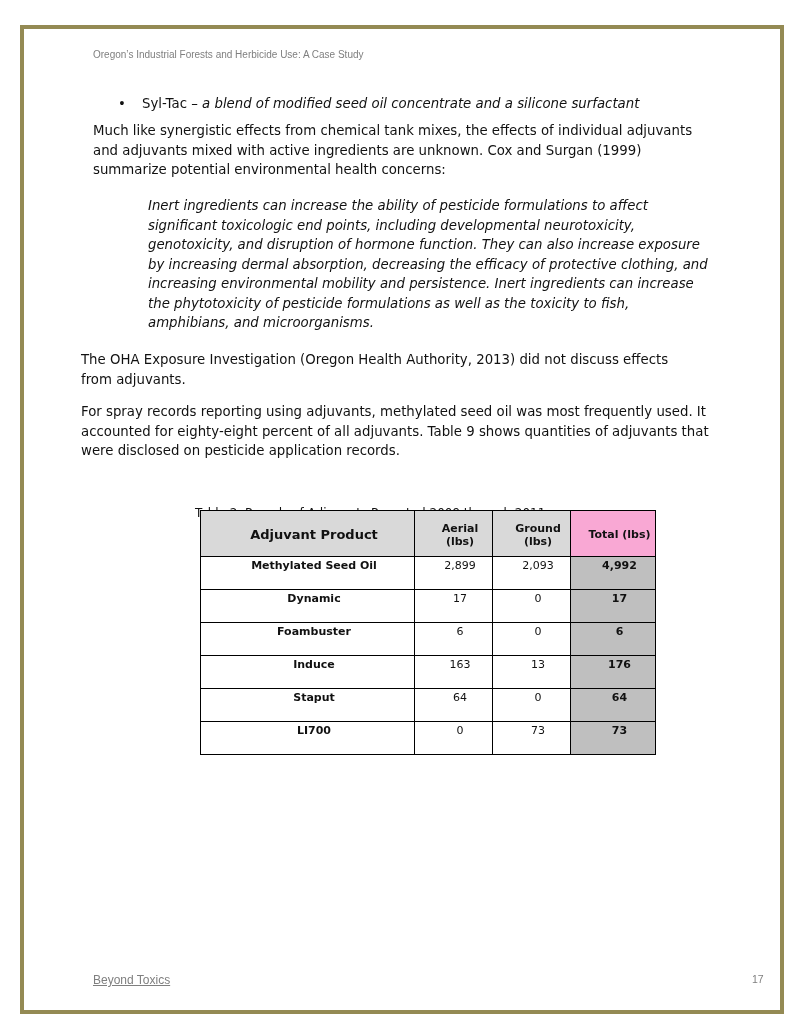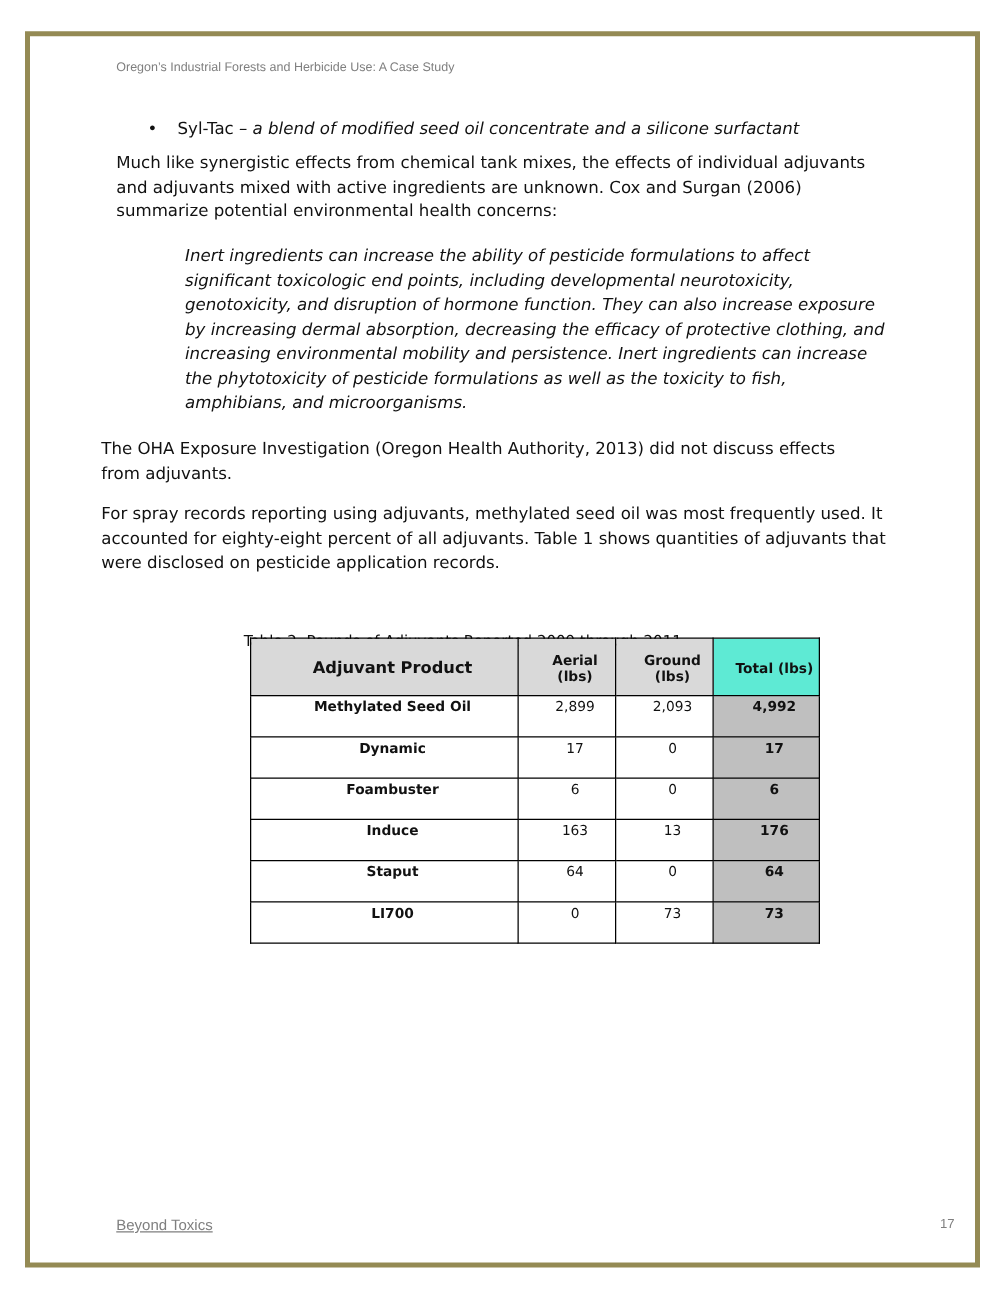--- a/index.html
+++ b/index.html
@@ -14,43 +14,43 @@
   .bullet em { font-style:italic; }
   .p1 { position:absolute; left:93px; top:121px; width:600px; }
   .quote { position:absolute; left:148px; top:196px; width:560px; font-style:italic; }
   .p2 { position:absolute; left:81px; top:350px; width:620px; }
   .p3 { position:absolute; left:81px; top:402px; width:630px; }
   .caption { position:absolute; left:195px; top:485px; font-size:12px; white-space:nowrap;margin-top:21px; }
   table.adj { position:absolute; left:200px; top:510px; border-collapse:collapse; font-size:11px; }
   table.adj td, table.adj th { border:1px solid #000; text-align:center; vertical-align:top; padding:2px 3px 0 16px; }
   table.adj th { background:#d9d9d9; font-weight:bold; height:43px; vertical-align:middle; }
   table.adj th.first { font-size:13px; }
-  table.adj th.tot { background:#5eead4; }
+  table.adj th.tot { background:#f9a8d4; }
   table.adj td { height:30px; }
   table.adj td.name { font-weight:bold; width:194px; }
   table.adj td.num { width:58px; }
   table.adj td.tot { background:#bfbfbf; font-weight:bold; width:65px; }
   table.adj tr.totals td { background:#d9d9d9; font-weight:bold; height:31px; }
   table.adj tr.totals td.tot { background:#bfbfbf; }
 </style>
 </head>
 <body>
 
 <div class="frame"></div>
 
 <div class="running-header">Oregon’s Industrial Forests and Herbicide Use: A Case Study</div>
 
 <div class="text bullet">
   <span class="dot">•</span><span>Syl-Tac</span><span> – </span><em>a blend of modified seed oil concentrate and a silicone surfactant</em>
 </div>
 
-<div class="text p1">Much like synergistic effects from chemical tank mixes, the effects of individual adjuvants and adjuvants mixed with active ingredients are unknown.  Cox and Surgan (2006) summarize potential environmental health concerns:</div>
+<div class="text p1">Much like synergistic effects from chemical tank mixes, the effects of individual adjuvants and adjuvants mixed with active ingredients are unknown.  Cox and Surgan (1999) summarize potential environmental health concerns:</div>
 <div class="text quote">Inert ingredients can increase the ability of pesticide formulations to affect significant toxicologic end points, including developmental neurotoxicity, genotoxicity, and disruption of hormone function.  They can also increase exposure by increasing dermal absorption, decreasing the efficacy of protective clothing, and increasing environmental mobility and persistence. Inert ingredients can increase the phytotoxicity of pesticide formulations as well as the toxicity to fish, amphibians, and microorganisms.</div>
 <div class="text p2">The OHA Exposure Investigation (Oregon Health Authority, 2013) did not discuss effects from adjuvants.</div>
-<div class="text p3">For spray records reporting using adjuvants, methylated seed oil was most frequently used.   It accounted for eighty-eight percent of all adjuvants.  Table 1 shows quantities of adjuvants that were disclosed on pesticide application records.</div>
+<div class="text p3">For spray records reporting using adjuvants, methylated seed oil was most frequently used.   It accounted for eighty-eight percent of all adjuvants.  Table 9 shows quantities of adjuvants that were disclosed on pesticide application records.</div>
 
 <div class="caption">Table 2.  Pounds of Adjuvants Reported 2009 through 2011</div>
 
 <table class="adj">
   <thead>
     <tr>
       <th class="first">Adjuvant Product</th>
       <th>Aerial (lbs)</th>
       <th>Ground (lbs)</th>
       <th class="tot">Total (lbs)</th>

